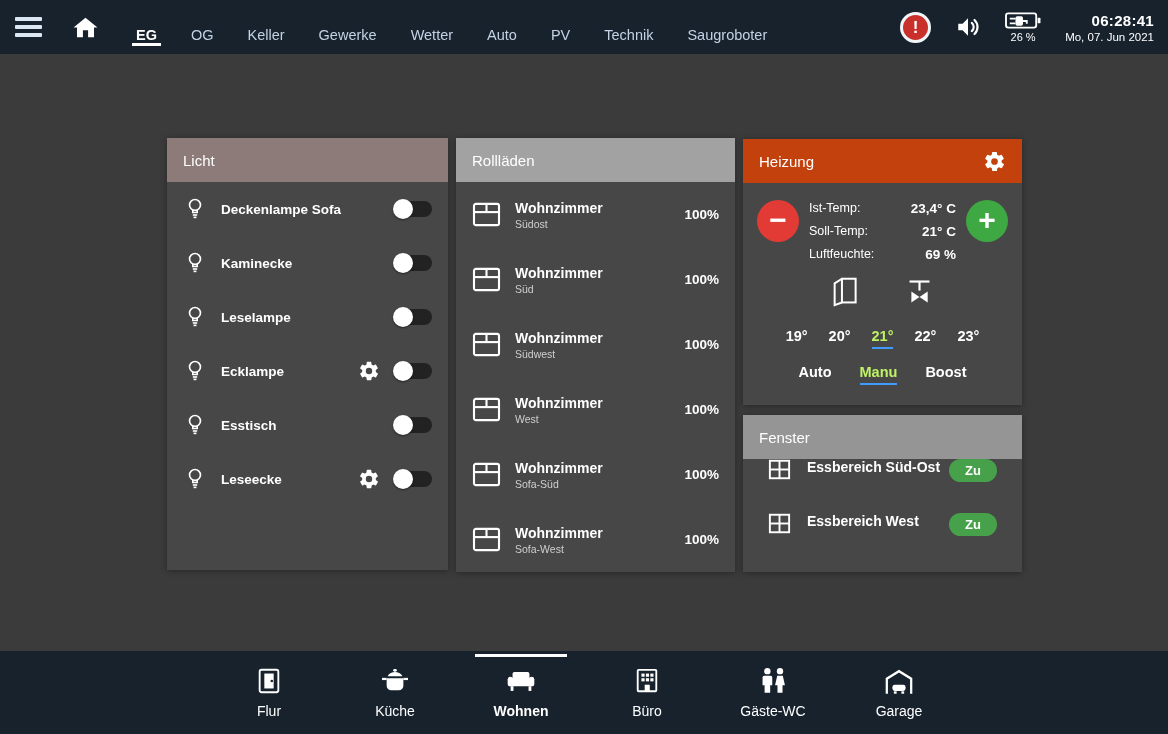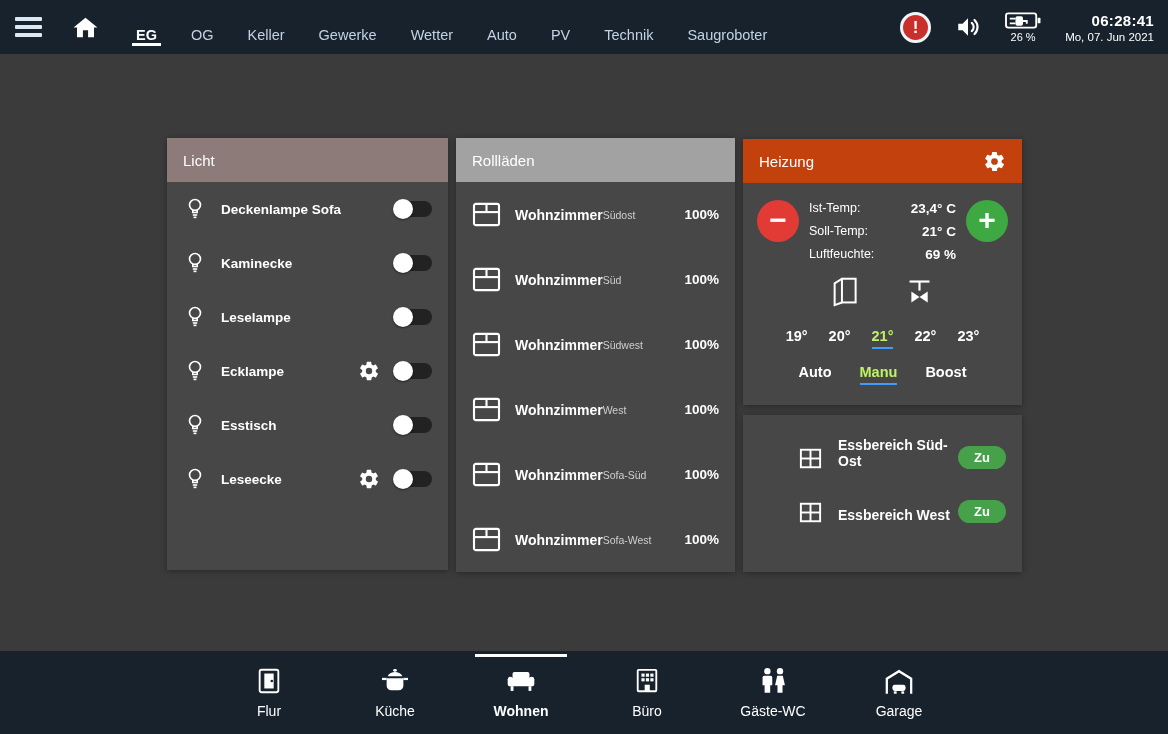--- a/index.html
+++ b/index.html
@@ -43,42 +43,42 @@
   .light-row .icon { width:24px; display:flex; justify-content:center; margin-right:14px; }
   .light-label { font-size:13.5px; font-weight:bold; }
   .spacer { flex:1; }
   .row-gear { margin-right:14px; display:flex; cursor:pointer; }
   .toggle { width:38px; height:16px; background:#222; border-radius:8px; position:relative; cursor:pointer; flex:0 0 auto; }
   .toggle::after { content:""; position:absolute; left:-1px; top:-2px; width:20px; height:20px; border-radius:50%; background:#fff; box-shadow:0 1px 2px rgba(0,0,0,.5); }
 
   
   .roll-row { height:65px; display:flex; align-items:center; padding:0 16px; cursor:pointer; }
   .roll-row .icon { margin-right:14px; display:flex; }
-  .roll-text { display:flex; flex-direction:row; }
+  .roll-text { display:flex; flex-direction:column; }
   .roll-name { font-size:14px; font-weight:bold; }
   .roll-sub { font-size:10.5px; color:#cfcfcf; margin-top:2px; }
   .roll-val { margin-left:auto; font-weight:bold; font-size:13.5px; }
 
   
   .heiz-main { display:flex; align-items:flex-start; padding:17px 14px 0; }
   .circle-btn { width:42px; height:42px; border-radius:50%; border:none; display:flex; align-items:center; justify-content:center; cursor:pointer; flex:0 0 auto; }
   .circle-btn span { color:#fff; font-size:30px; font-weight:bold; line-height:1; margin-top:-3px; }
   .minus { background:#e23b35; }
   .plus  { background:#3ea843; }
   .heiz-table { flex:1; margin:0 10px; display:grid; grid-template-columns:1fr auto; column-gap:14px; row-gap:3px; align-content:start; padding-top:1px;gap:8px; }
   .hl { font-size:12.5px; }
   .hv { font-size:13.5px; font-weight:bold; text-align:right; }
   .heiz-icons { display:flex; justify-content:center; align-items:center; gap:40px; margin-top:14px; }
   .heiz-presets { display:flex; justify-content:center; gap:21px; margin-top:17px; font-weight:bold; font-size:14.5px; }
   .heiz-modes { display:flex; justify-content:center; gap:28px; margin-top:15px; font-weight:bold; font-size:14.5px; }
   .seg { cursor:pointer; padding-bottom:3px; }
   .seg.active { color:#bef264; border-bottom:2px solid #3f9bfd; }
 
   
-  .fen-row { height:54px; display:flex; align-items:flex-end; padding:0 16px;margin-left:40px; }
+  .fen-row { height:54px; display:flex; align-items:flex-start; padding:0 25px; }
   .fen-row .icon { margin-right:16px; display:flex; }
   .fen-label { font-size:14px; font-weight:bold; }
   .zu { margin-left:auto; background:#46a14a; color:#fff; border-radius:13px; padding:4px 16px; font-size:13px; font-weight:bold; cursor:pointer; }
 
   
   .bottombar { position:absolute; left:0; right:0; bottom:0; height:83px; background:#17222d; display:flex; justify-content:center; z-index:5; }
   .nav-item { width:126px; display:flex; flex-direction:column; align-items:center; position:relative; padding-top:14px; cursor:pointer; }
   .nav-line { position:absolute; top:3px; width:92px; height:3px; background:#fff; display:none; }
   .nav-item.active .nav-line { display:block; }
   .nav-icon { height:32px; display:flex; align-items:center; justify-content:center; }
@@ -366,20 +366,23 @@
     <span class="seg">23°</span>
   </div>
   <div class="heiz-modes">
     <span class="seg">Auto</span>
     <span class="seg active">Manu</span>
     <span class="seg">Boost</span>
   </div>
 </section>
 
 <section class="card" id="card-fenster">
+  <div class="card-header">
+    <span class="card-title">Fenster</span>
+  </div>
   <div class="fen-row">
     <span class="icon">
         <svg viewBox="0 0 26 24" width="23" height="21">
           <rect x="2" y="2" width="22" height="20" fill="none" stroke="#fff" stroke-width="2.2"></rect>
           <line x1="13" y1="2" x2="13" y2="22" stroke="#fff" stroke-width="2.2"></line>
           <line x1="2" y1="12" x2="24" y2="12" stroke="#fff" stroke-width="2.2"></line>
         </svg>
       </span>
     <span class="fen-label">Essbereich Süd-Ost</span>
     <span class="zu">Zu</span>

